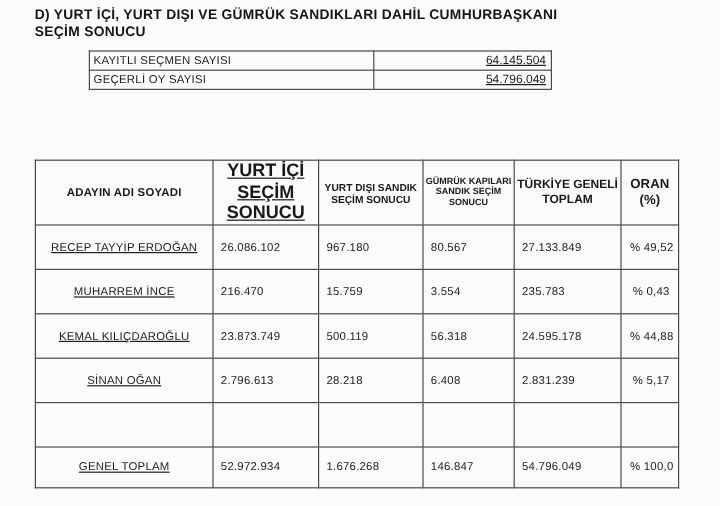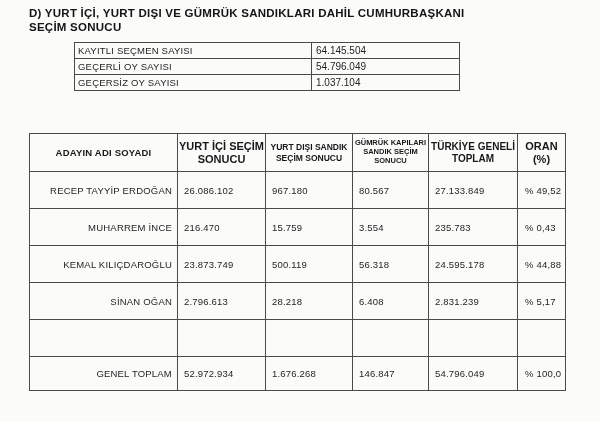--- a/index.html
+++ b/index.html
@@ -51,47 +51,49 @@
   }
   .summary td { height: 15px; }
   .summary .lbl {
     padding: 0 3px;
     text-align: left;
     font-size: 9.5px;
     letter-spacing: 0.2px;
   }
   .summary .val {
     padding: 0 4px;
+    text-align: right;
     font-size: 10px;
+    text-decoration: underline;
   }
   
   .results {
     left: 29px;
     top: 133px;
     width: 536px;
   }
   .results th {
     font-weight: bold;
     text-align: center;
     white-space: normal;
     line-height: 1.18;
     padding: 0 1px;
     color: #181818;
   }
   .results tr.hdr { height: 38px; }
   .results th.c0 { font-size: 9.5px; letter-spacing: 0.2px; }
-  .results th.c1 { font-size: 11px; }
+  .results th.c1 { font-size: 15px; text-decoration: underline; }
   .results th.c2 { font-size: 8.5px; }
   .results th.c3 { font-size: 7.5px; }
   .results th.c4 { font-size: 10px; margin-top: 12px; }
   .results th.c5 { font-size: 11px; }
   .results td { font-size: 9.5px; letter-spacing: 0.2px; }
-  .results td.name { text-align: right;  padding: 0 5px; }
+  .results td.name { text-align: center;  padding: 0 5px; text-decoration: underline; }
   .results td.num  { text-align: left; padding: 0 6px; }
-  .results td.pct  { text-align: left; padding: 0 7px; }
+  .results td.pct  { text-align: right; padding: 0 7px; }
   .results tr.row    { height: 37px; }
   .results tr.row-sm { height: 37px; }
   .results tr.row-tt { height: 34px; }
 </style>
 </head>
 <body>
 
 <div class="page">
 
   <div class="title">
@@ -105,24 +107,20 @@
         <col style="width:148px">
       </colgroup>
     <tbody>
         <tr>
       <td class="lbl">KAYITLI SEÇMEN SAYISI</td>
       <td class="val">64.145.504</td>
     </tr>
     <tr>
       <td class="lbl">GEÇERLİ OY SAYISI</td>
       <td class="val">54.796.049</td>
-    </tr>
-    <tr>
-      <td class="lbl">GEÇERSİZ OY SAYISI</td>
-      <td class="val">1.037.104</td>
     </tr>
   </tbody>
     </table>
 
   <table class="results">
     <colgroup>
       <col style="width:148px">
         <col style="width:88px">
         <col style="width:87px">
       <col style="width:76px">

